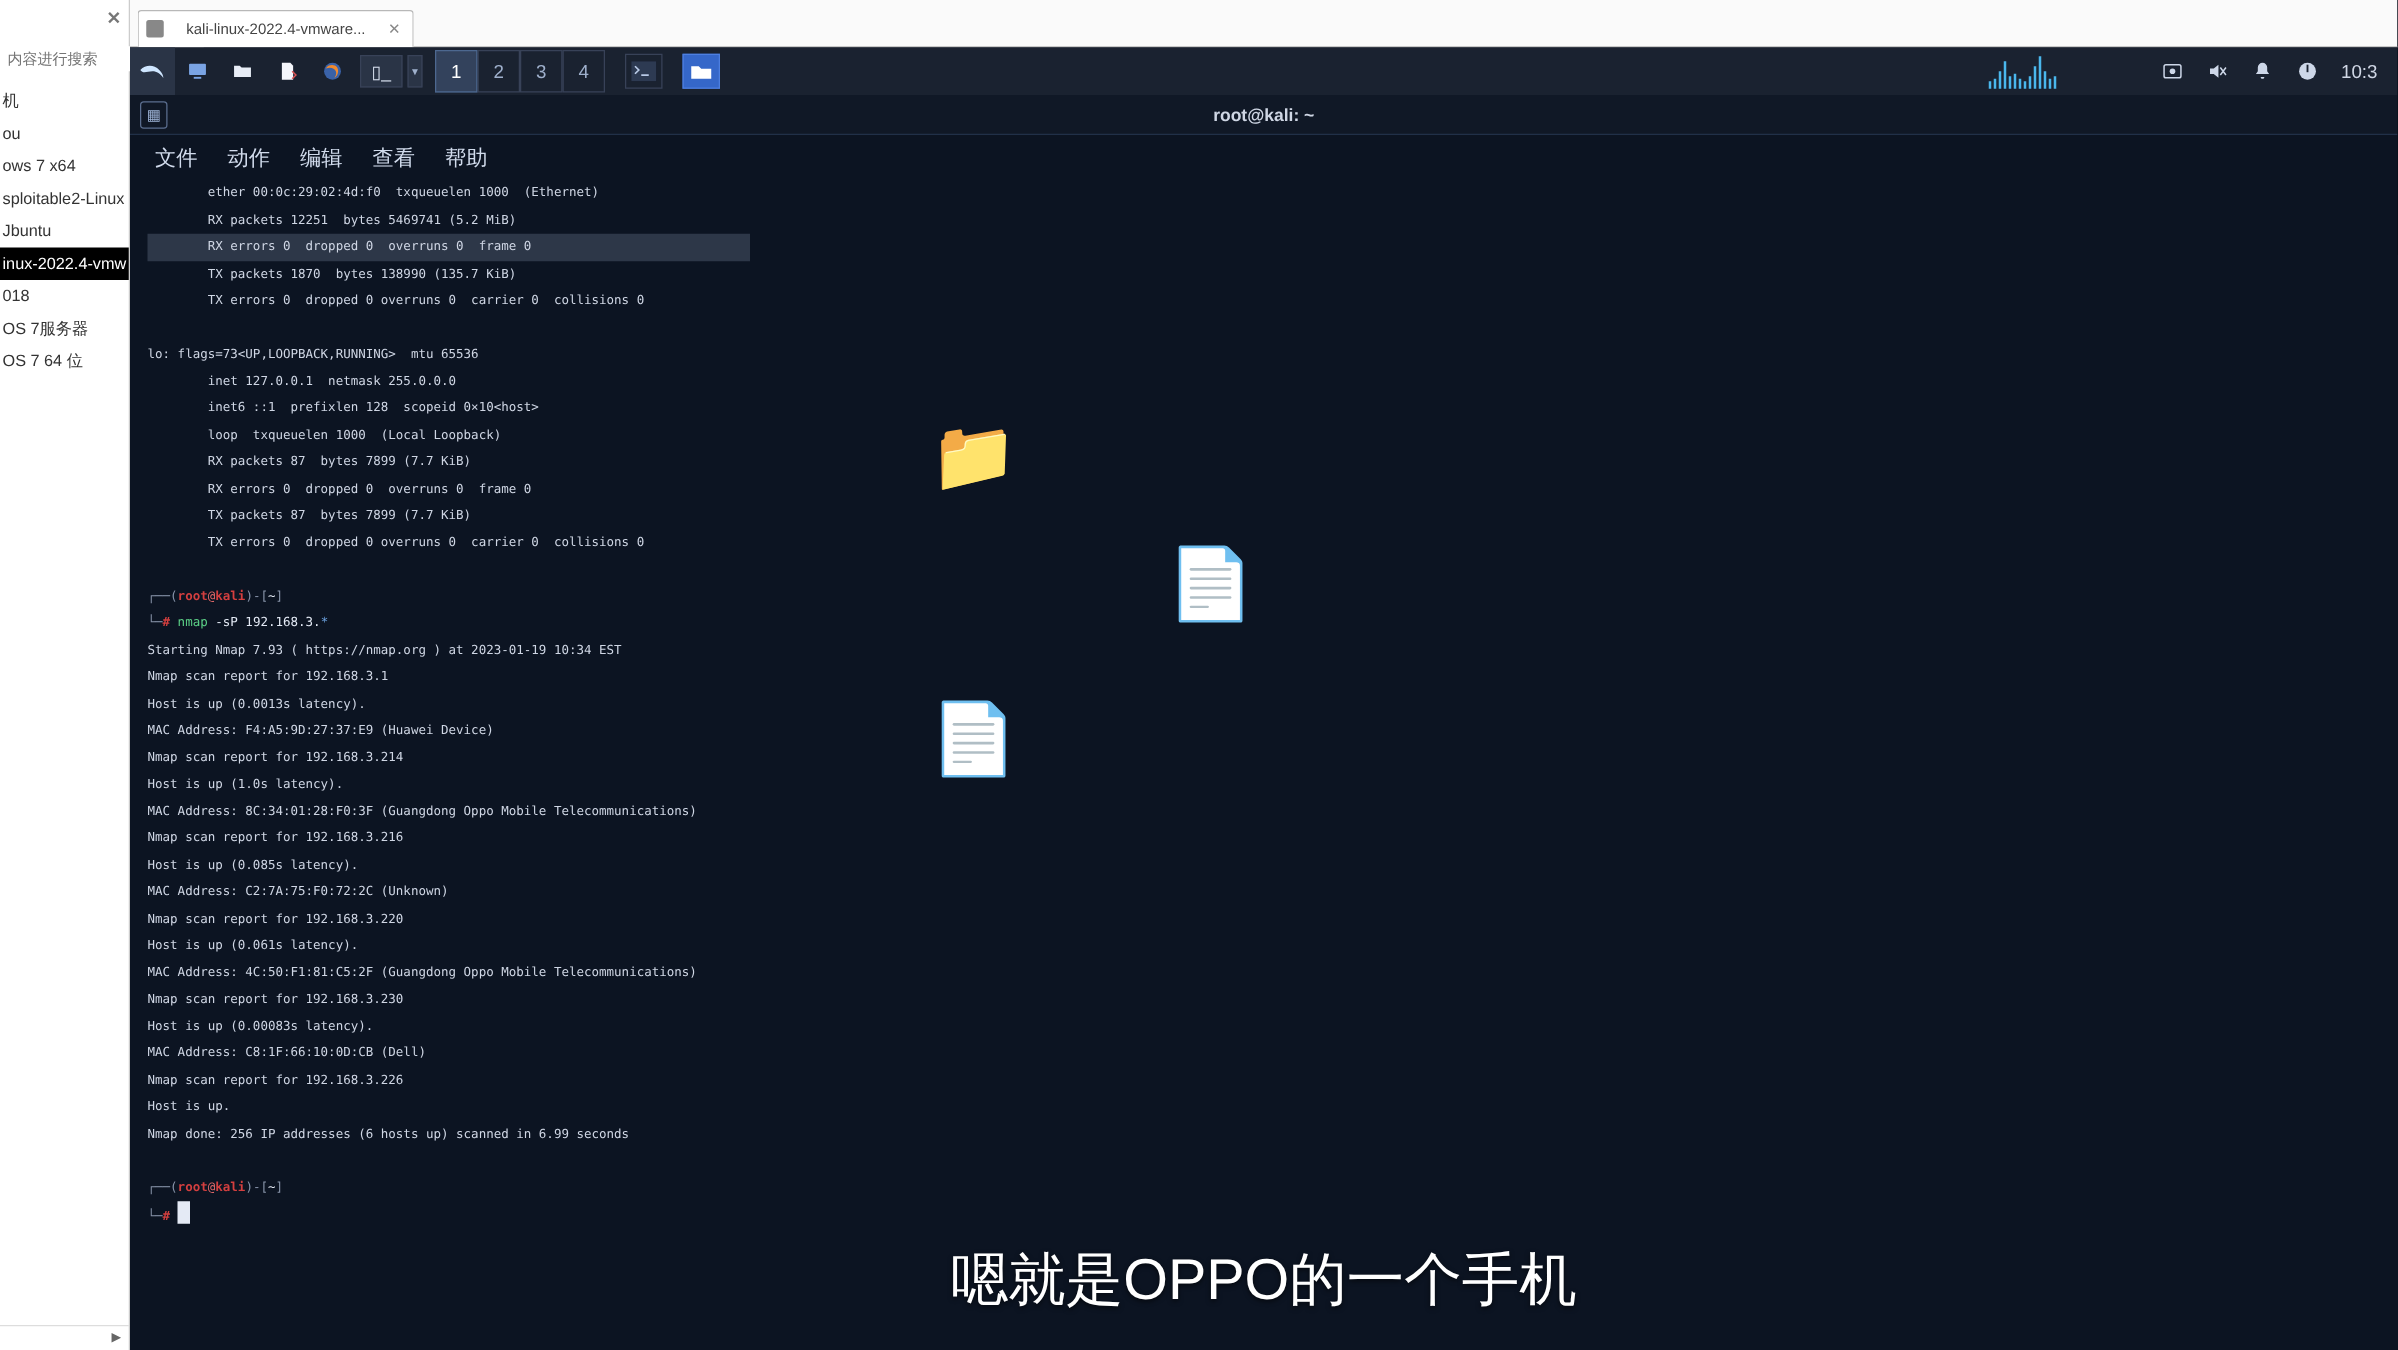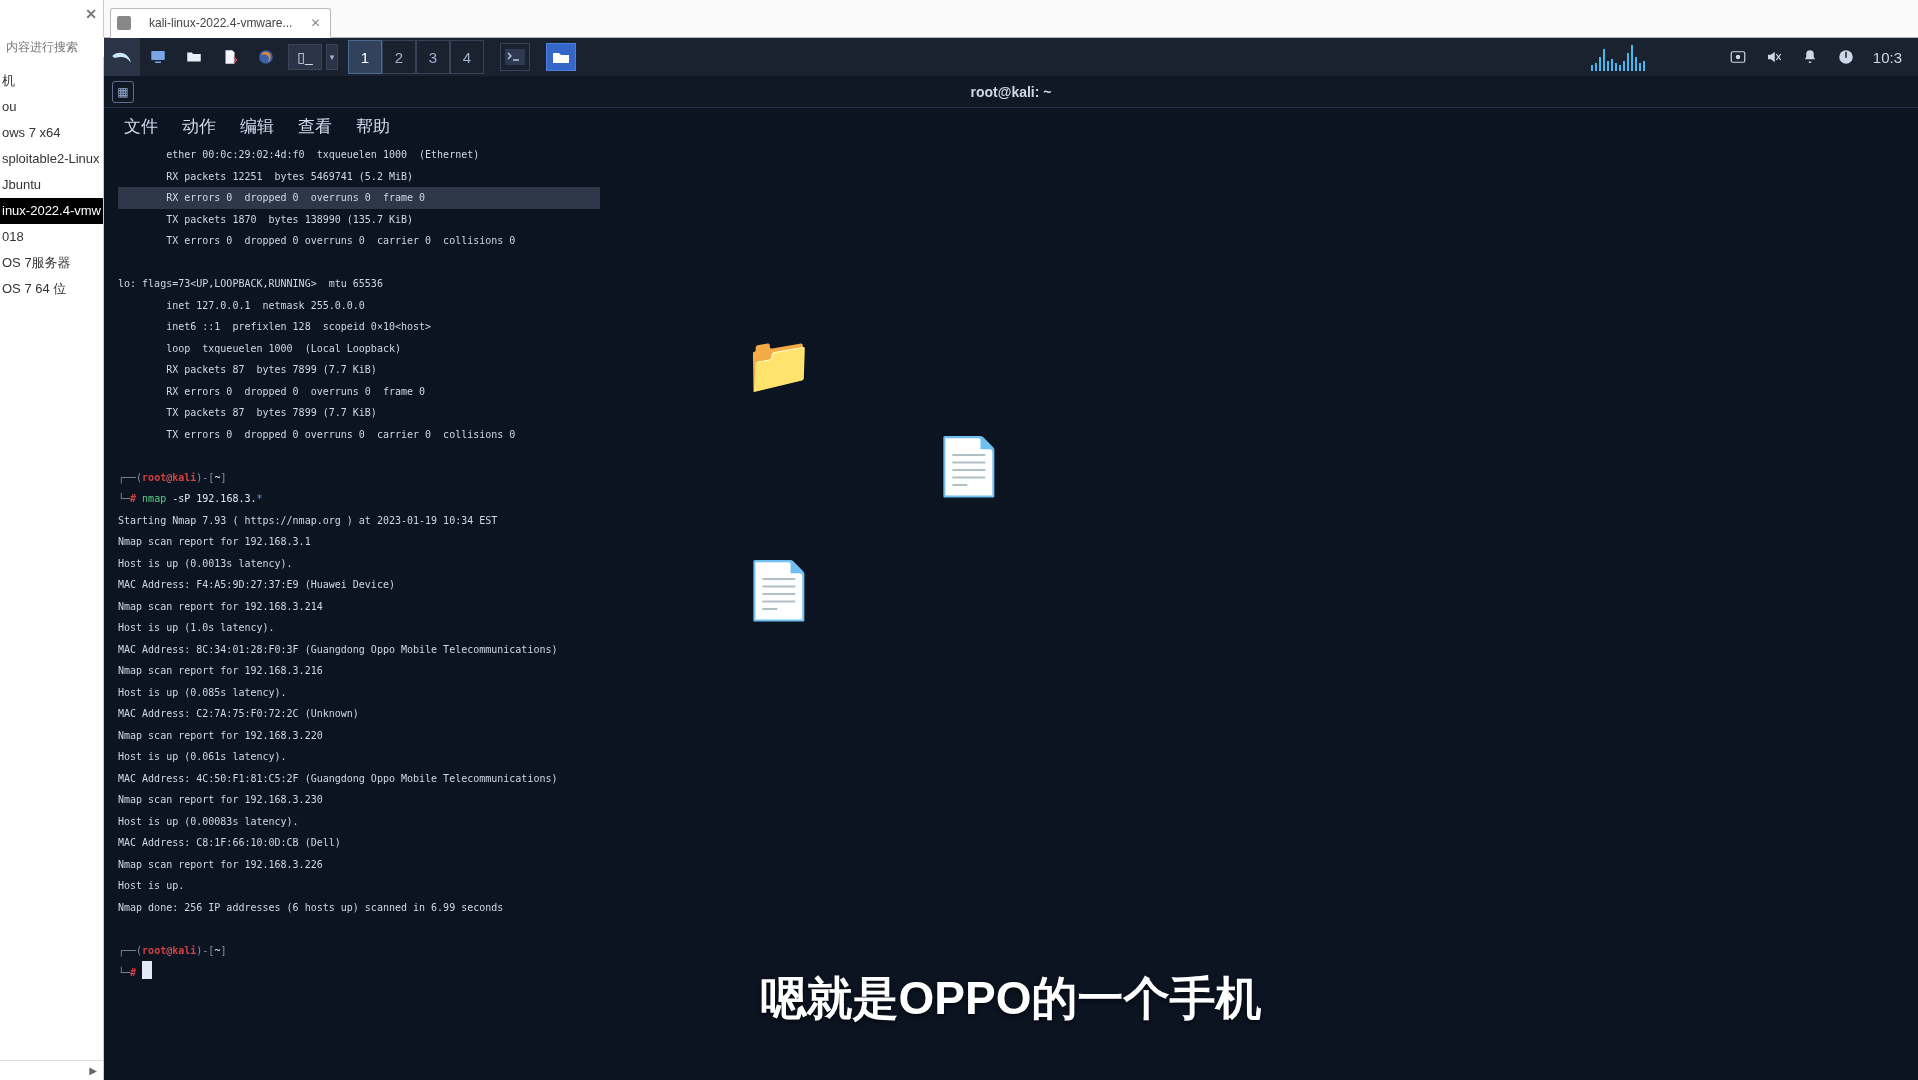--- a/index.html
+++ b/index.html
@@ -214,24 +214,24 @@
 .t-dim { color: #8894aa; }
 .t-green { color: #5bcf86; }
 .t-white { color: #e4eaf5; }
 .cursor {
   display: inline-block; width: 10px; height: 18px;
   background: #e4eaf5; vertical-align: -3px;
 }
 
 
 .subtitle {
-  position: absolute; bottom: 50px; left: 50%;
+  position: absolute; bottom: 25px; left: 50%;
   transform: translateX(-50%);
   color: #fff; font-size: 46px;
-  font-weight: 700;
+  font-weight: 400;
   text-shadow: 0 2px 4px rgba(0,0,0,0.6);
   white-space: nowrap;
   text-align: center;
 }
 
 
 .desktop-ghost {
   position: absolute;
   color: #1c2739;
   font-size: 56px;

